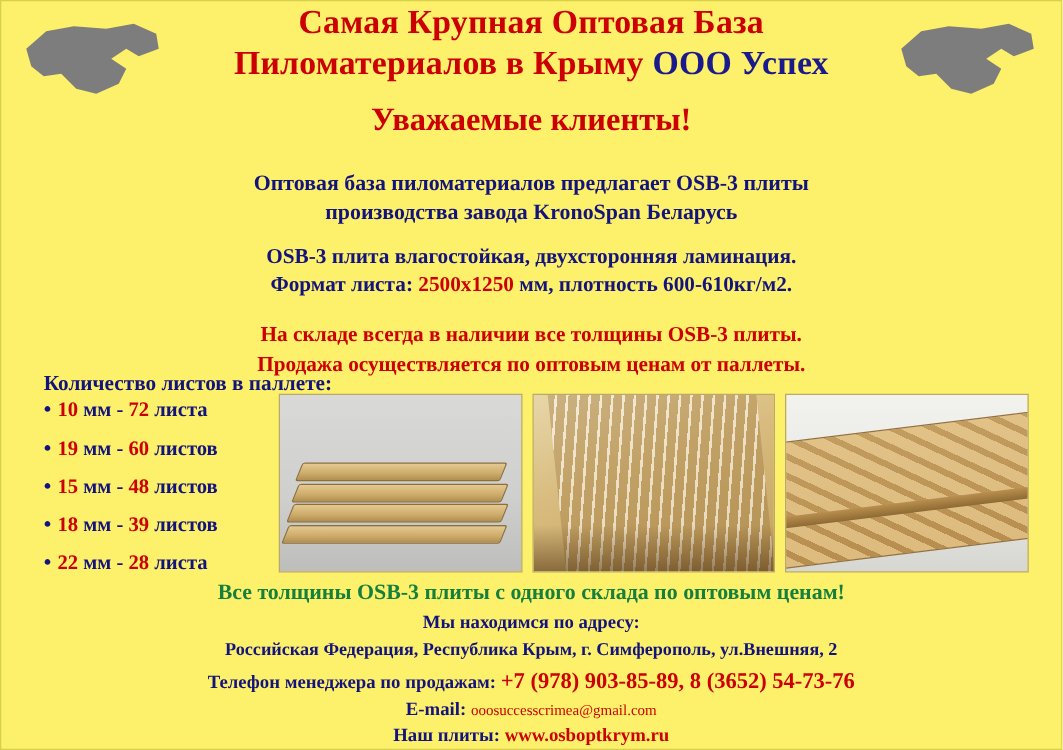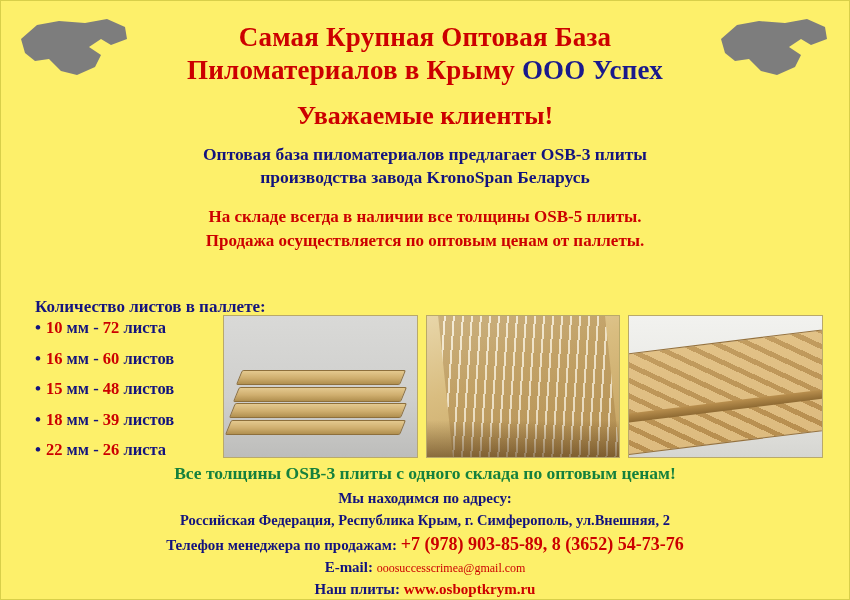--- a/index.html
+++ b/index.html
@@ -27,21 +27,21 @@
   .map-left { left: 14px; }
   .map-right { right: 14px; }
   .map-shape svg { display: block; width: 100%; height: 100%; }
 
   .headline {
     text-align: center;
     color: #cc0000;
     font-weight: bold;
     font-size: 27px;
     line-height: 1.22;
-    padding-top: 20px;
+    padding-top: 0;
     margin: 0 140px;
     letter-spacing: 0.2px;
   }
   .headline .brand {
     color: #1a1a8c;
   }
 
   .subhead {
     text-align: center;
     color: #cc0000;
@@ -49,21 +49,21 @@
     font-size: 26px;
     margin: 14px 0 0 0;
   }
 
   .para {
     text-align: center;
     color: #13137e;
     font-weight: bold;
     font-size: 17.5px;
     line-height: 1.32;
-    margin: 12px 60px 0 60px;
+    margin: 24px 60px 0 60px;
   }
 
   .para2 {
     text-align: center;
     color: #13137e;
     font-weight: bold;
     font-size: 17px;
     line-height: 1.35;
     margin: 13px 60px 0 60px;
   }
@@ -254,43 +254,47 @@
     <span>Пиломатериалов в Крыму </span><span class="brand">ООО Успех</span>
   </h1>
 
   <div class="subhead">Уважаемые клиенты!</div>
 
   <div class="para">
     <span>Оптовая база пиломатериалов предлагает OSB-3 плиты</span><br>
     <span>производства завода KronoSpan Беларусь</span>
   </div>
 
+  <div class="para2">
+    <span>OSB-3  плита влагостойкая, двухсторонняя ламинация.</span><br>
+    <span>Формат листа: </span><span class="rd" style="color:#cc0000">2500х1250</span><span> мм, плотность 600-610кг/м2.</span>
+  </div>
 
   <div class="para3">
-    <span>На складе всегда в наличии все толщины OSB-5 плиты.</span><br>
+    <span>На складе всегда в наличии все толщины OSB-3 плиты.</span><br>
     <span>Продажа осуществляется по оптовым ценам от паллеты.</span>
   </div>
 
   <div class="list-title">Количество листов в паллете:</div>
 
   <ul class="bullets">
     <li>
       <span class="dot">•</span><span class="mm">10</span><span class="lbl"> мм -</span> <span class="cnt">72</span> <span class="lbl">листа</span>
     </li>
     <li>
-      <span class="dot">•</span><span class="mm">16</span><span class="lbl"> мм -</span> <span class="cnt">60</span> <span class="lbl">листов</span>
+      <span class="dot">•</span><span class="mm">19</span><span class="lbl"> мм -</span> <span class="cnt">60</span> <span class="lbl">листов</span>
     </li>
     <li>
       <span class="dot">•</span><span class="mm">15</span><span class="lbl"> мм -</span> <span class="cnt">48</span> <span class="lbl">листов</span>
     </li>
     <li>
       <span class="dot">•</span><span class="mm">18</span><span class="lbl"> мм -</span> <span class="cnt">39</span> <span class="lbl">листов</span>
     </li>
     <li>
-      <span class="dot">•</span><span class="mm">22</span><span class="lbl"> мм -</span> <span class="cnt">26</span> <span class="lbl">листа</span>
+      <span class="dot">•</span><span class="mm">22</span><span class="lbl"> мм -</span> <span class="cnt">28</span> <span class="lbl">листа</span>
     </li>
   </ul>
 
   <div class="photos">
     <div class="photo p1">
       <div class="board b1"></div>
       <div class="board b2"></div>
       <div class="board b3"></div>
       <div class="board b4"></div>
     </div>

